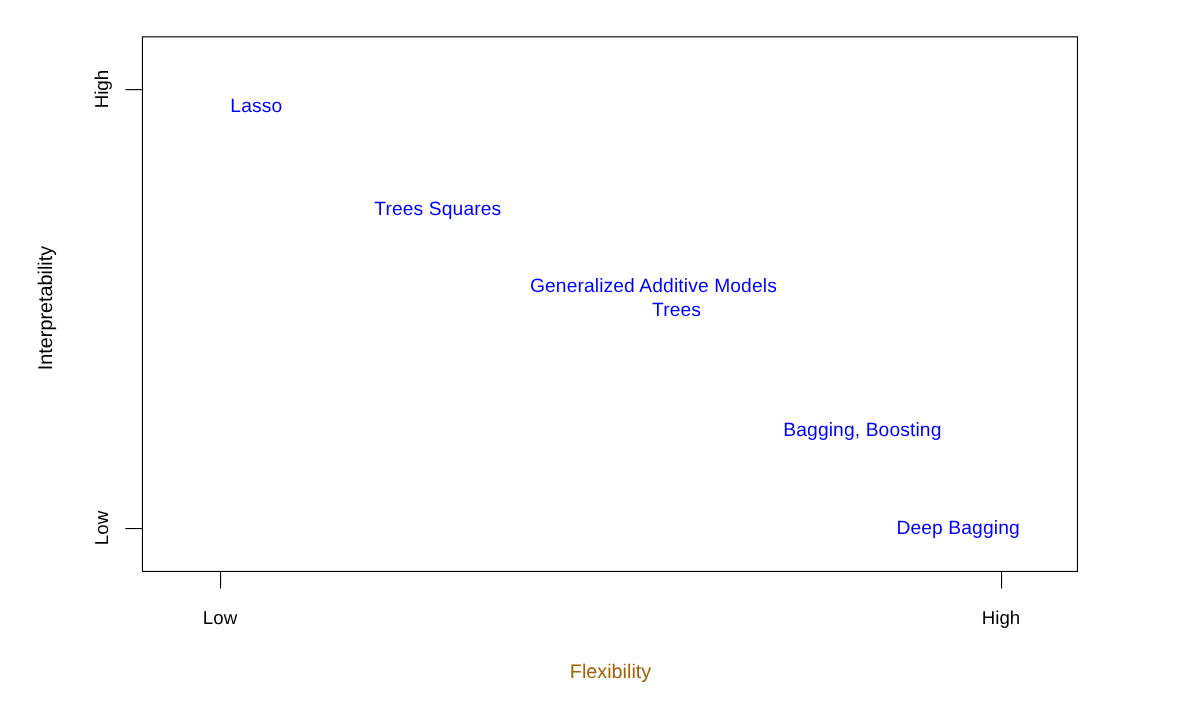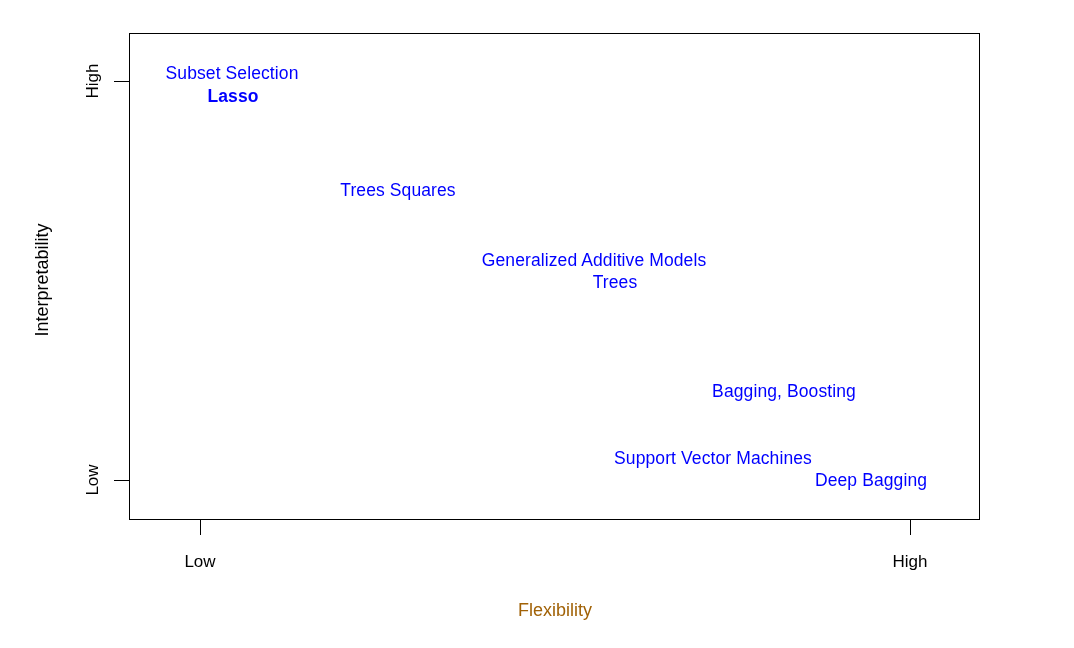--- a/index.html
+++ b/index.html
@@ -109,29 +109,27 @@
 
   <div class="tick-x" style="left:200px;"></div>
   <div class="ticklabel-x" style="left:200px;">Low</div>
 
   <div class="tick-x" style="left:910px;"></div>
   <div class="ticklabel-x" style="left:910px;">High</div>
 
   <div id="xlabel">Flexibility</div>
   <div id="ylabel">Interpretability</div>
 
-  <div class="method-label" style="left:232px; top:73px;">Subset Selection</div>
 
-  <div class="method-label" style="left:233px; top:96px;font-weight:bold;">Lasso</div>
+  <div class="method-label" style="left:233px; top:96px;">Lasso</div>
 
   <div class="method-label" style="left:398px; top:190px;">Trees Squares</div>
 
   <div class="method-label" style="left:594px; top:260px;">Generalized Additive Models</div>
 
   <div class="method-label" style="left:595px; top:282px;margin-left:20px;">Trees</div>
 
   <div class="method-label" style="left:784px; top:391px;">Bagging, Boosting</div>
 
-  <div class="method-label" style="left:713px; top:458px;">Support Vector Machines</div>
 
   <div class="method-label" style="left:871px; top:480px;">Deep Bagging</div>
 
 </div>
 
 </body></html>

